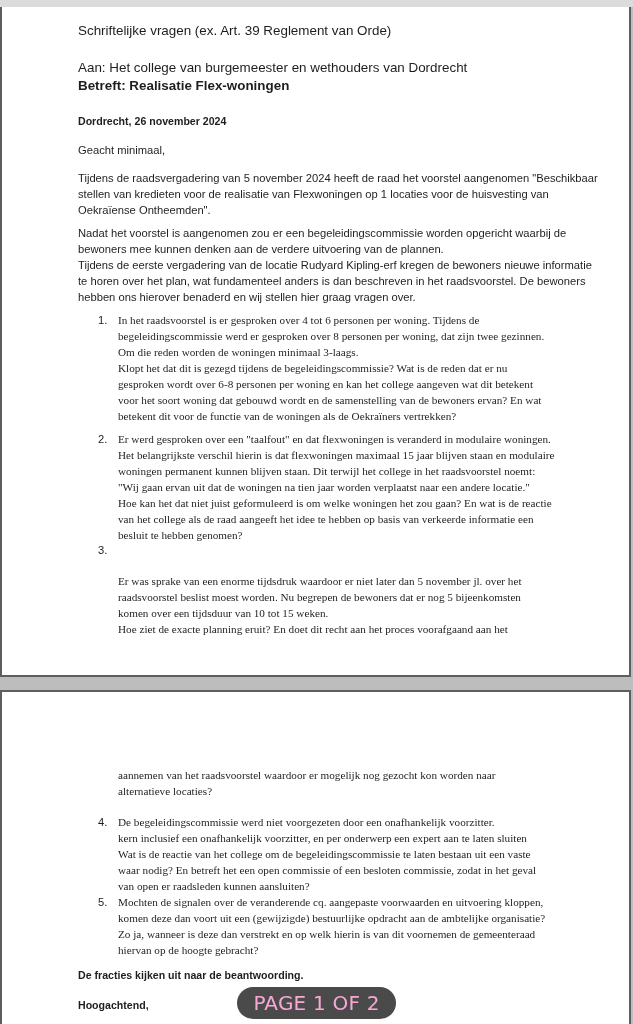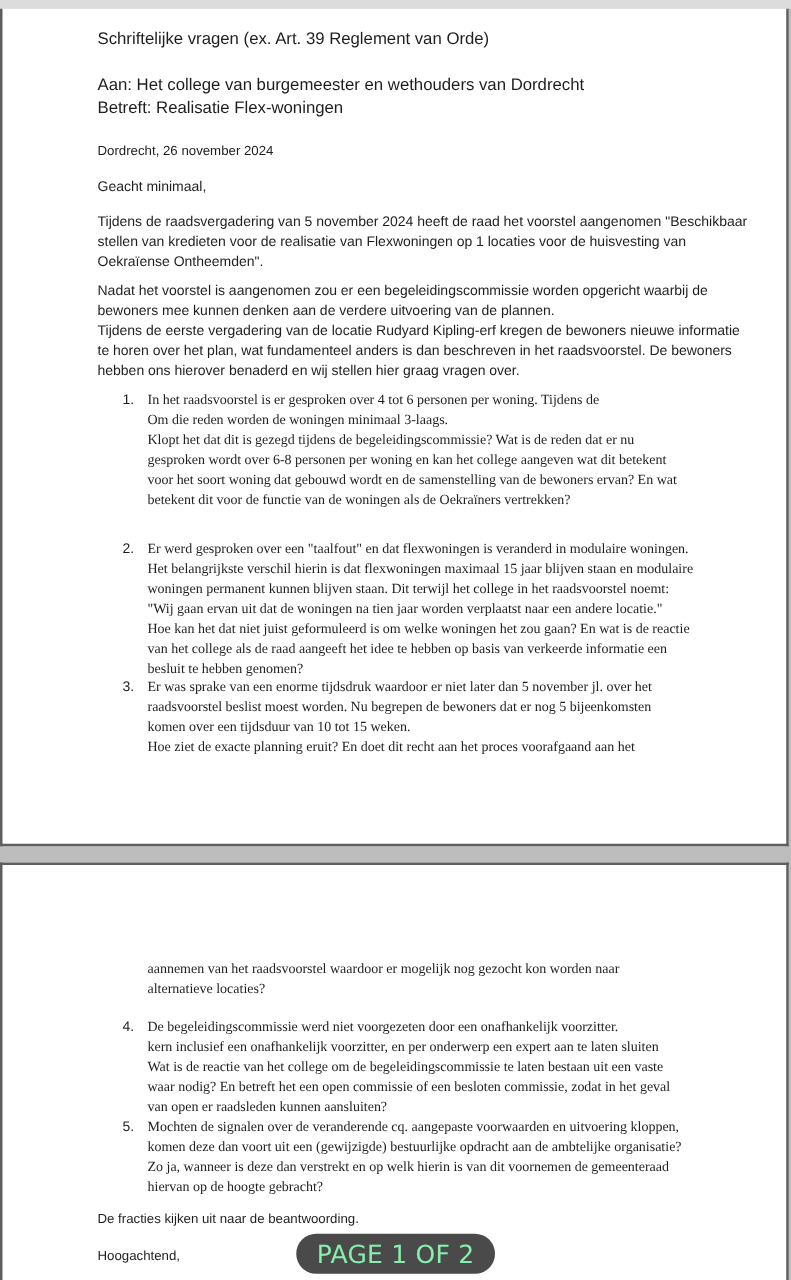--- a/index.html
+++ b/index.html
@@ -12,28 +12,28 @@
     .top-bar { position: absolute; left: 0; top: 0; width: 633px; height: 7px; background: #dcdcdc; }
     .page {
       position: absolute; left: 0; width: 631px; background: #ffffff;
       border-left: 2px solid #5e5e5e; border-right: 2px solid #5e5e5e;
       box-sizing: border-box;
     }
     #page1 { top: 7px; height: 670px; border-bottom: 2px solid #5e5e5e; }
     #page2 { top: 690px; height: 334px; border-top: 2px solid #5e5e5e; padding-left: 20px; }
     .txt { position: absolute; left: 76px; width: 540px; font-size: 11.2px; line-height: 16px; white-space: nowrap; }
     .heading { font-size: 13.4px; line-height: 18px; }
-    .bold { font-weight: normal; }
-    .small { font-size: 10.6px; }
+    .bold { font-weight: bold; }
+    .small { font-size: 10.6px; font-weight: bold; }
     .ol-num { position: absolute; left: 96px; font-size: 11.2px; line-height: 16px; }
     .ol-body { position: absolute; left: 116px; width: 510px; font-size: 11.2px; line-height: 16px; }
     .ol-body div { white-space: nowrap; font-family: Liberation Serif, serif; }
     .pill {
       position: absolute; left: 237px; top: 987px; width: 159px; height: 32px;
-      background: #4a4a4a; border-radius: 16px; color: #86efac;
+      background: #4a4a4a; border-radius: 16px; color: #f9a8d4;
       font-family: "DejaVu Sans", sans-serif; font-size: 20px; line-height: 32px;
       text-align: center; letter-spacing: 0.2px;
     }
   </style>
 </head>
 <body>
 
 <div class="top-bar"></div>
 
 <div class="page" id="page1">
@@ -53,40 +53,41 @@
     <div>Nadat het voorstel is aangenomen zou er een begeleidingscommissie worden opgericht waarbij de</div>
     <div>bewoners mee kunnen denken aan de verdere uitvoering van de plannen.</div>
     <div>Tijdens de eerste vergadering van de locatie Rudyard Kipling-erf kregen de bewoners nieuwe informatie</div>
     <div>te horen over het plan, wat fundamenteel anders is dan beschreven in het raadsvoorstel. De bewoners</div>
     <div>hebben ons hierover benaderd en wij stellen hier graag vragen over.</div>
   </div>
 
   <div class="ol-num" style="top:305px">1.</div>
   <div class="ol-body" style="top:305px">
     <div>In het raadsvoorstel is er gesproken over 4 tot 6 personen per woning. Tijdens de</div>
+    <div>begeleidingscommissie werd er gesproken over 8 personen per woning, dat zijn twee gezinnen.</div>
     <div>Om die reden worden de woningen minimaal 3-laags.</div>
     <div>Klopt het dat dit is gezegd tijdens de begeleidingscommissie? Wat is de reden dat er nu</div>
     <div>gesproken wordt over 6-8 personen per woning en kan het college aangeven wat dit betekent</div>
     <div>voor het soort woning dat gebouwd wordt en de samenstelling van de bewoners ervan? En wat</div>
     <div>betekent dit voor de functie van de woningen als de Oekraïners vertrekken?</div>
   </div>
 
   <div class="ol-num" style="top:424px">2.</div>
   <div class="ol-body" style="top:424px">
     <div>Er werd gesproken over een "taalfout" en dat flexwoningen is veranderd in modulaire woningen.</div>
     <div>Het belangrijkste verschil hierin is dat flexwoningen maximaal 15 jaar blijven staan en modulaire</div>
     <div>woningen permanent kunnen blijven staan. Dit terwijl het college in het raadsvoorstel noemt:</div>
     <div>"Wij gaan ervan uit dat de woningen na tien jaar worden verplaatst naar een andere locatie."</div>
     <div>Hoe kan het dat niet juist geformuleerd is om welke woningen het zou gaan? En wat is de reactie</div>
     <div>van het college als de raad aangeeft het idee te hebben op basis van verkeerde informatie een</div>
     <div>besluit te hebben genomen?</div>
   </div>
 
   <div class="ol-num" style="top:535px">3.</div>
-  <div class="ol-body" style="top:535px">
+  <div class="ol-body" style="top:566px">
     <div>Er was sprake van een enorme tijdsdruk waardoor er niet later dan 5 november jl. over het</div>
     <div>raadsvoorstel beslist moest worden. Nu begrepen de bewoners dat er nog  5 bijeenkomsten</div>
     <div>komen over een tijdsduur van 10 tot 15 weken.</div>
     <div>Hoe ziet de exacte planning eruit? En doet dit recht aan het proces voorafgaand aan het</div>
   </div>
 </div>
 
 <div class="page" id="page2">
   <div class="ol-body" style="top:75px">
     <div>aannemen van het raadsvoorstel waardoor er mogelijk nog gezocht kon worden naar</div>

